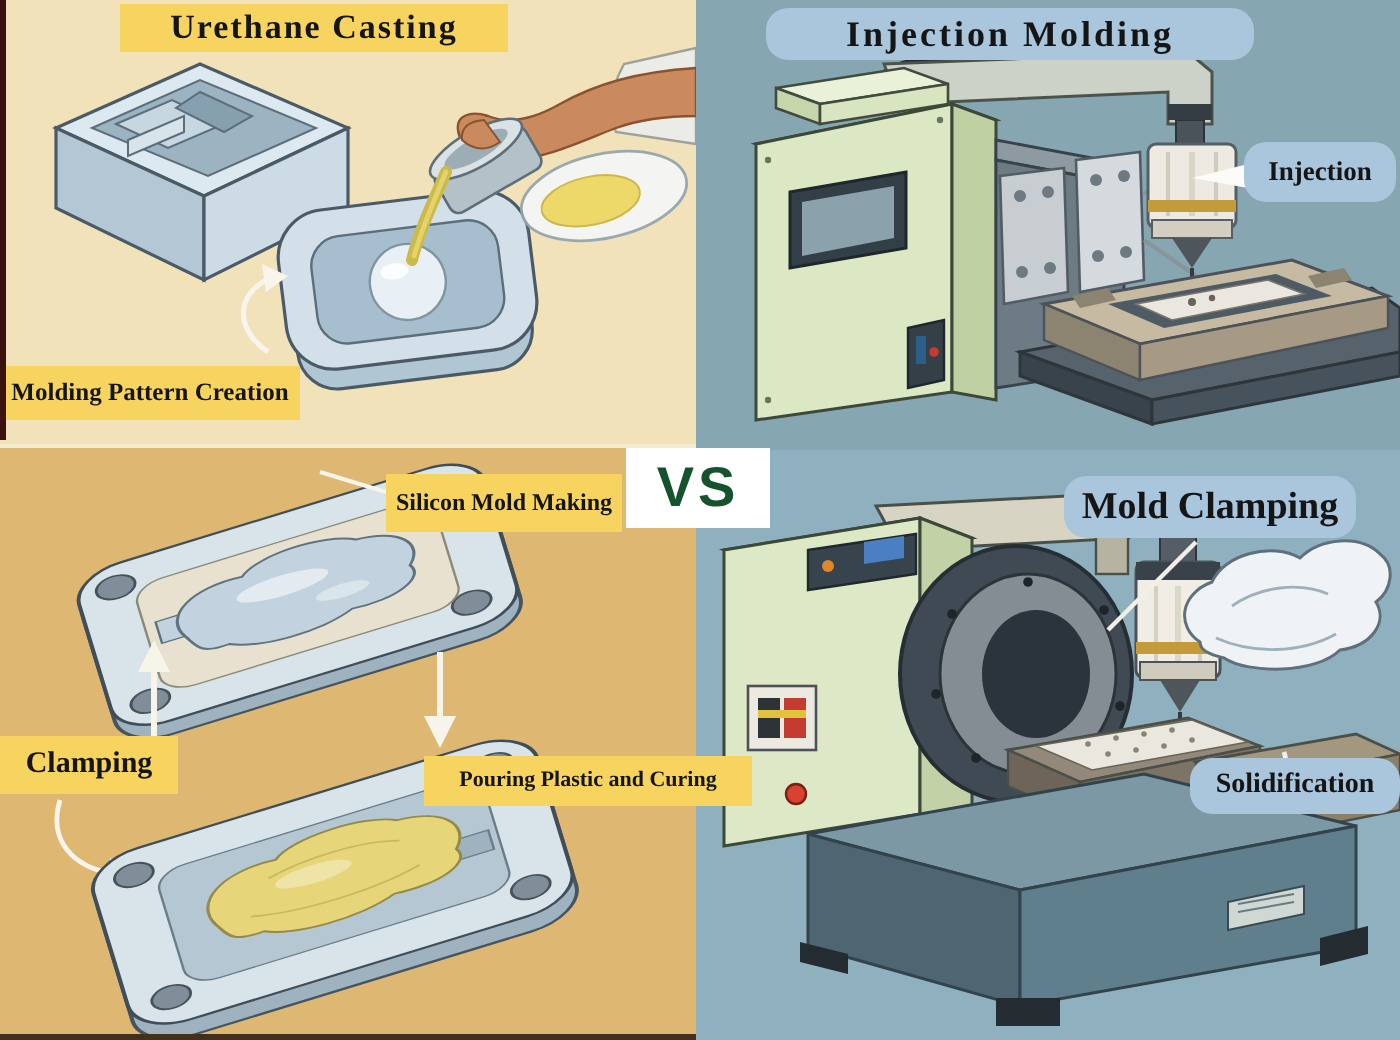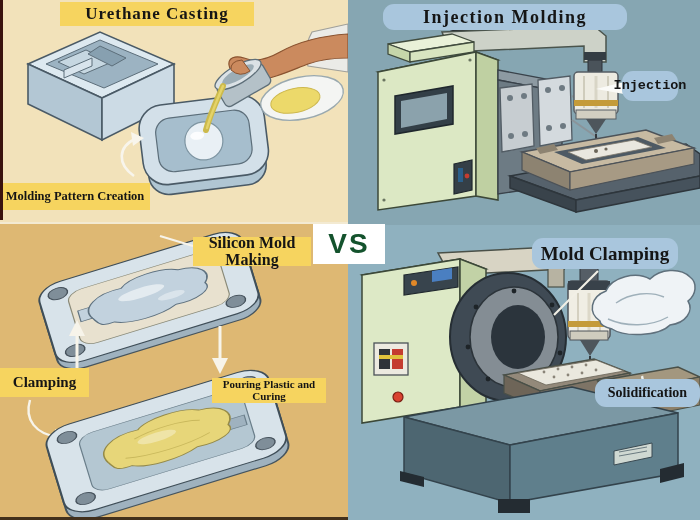--- a/index.html
+++ b/index.html
@@ -16,24 +16,24 @@
   .tag {
     position:absolute; display:flex; align-items:center; justify-content:center;
     font-weight:bold; color:#151515; text-align:center; line-height:1.05;
     box-sizing:border-box; padding:1px 4px;
   }
   .tag-yellow { background:var(--label_yellow,#f6d45f); }
   .tag-blue   { background:var(--label_blue,#a9c6dd);border-radius:11px; }
   .title-urethane  { left:21px;  top:2px;   width:194px; height:24px; font-size:17px; letter-spacing:1px;margin-left:39px; }
   .title-injection { left:383px; top:4px;   width:244px; height:26px; font-size:18px; letter-spacing:1.5px; }
   .lbl-master      { left:0;     top:183px; width:150px; height:27px; font-size:12.5px; }
-  .lbl-silicon     { left:193px; top:237px; width:118px; height:29px; font-size:16px; }
+  .lbl-silicon     { left:193px; top:237px; width:118px; height:29px; font-size:12px; }
   .lbl-demolding   { left:0;     top:368px; width:89px;  height:29px; font-size:15px; }
-  .lbl-pouring     { left:212px; top:378px; width:114px; height:25px; font-size:11px; }
-  .lbl-injection   { left:622px; top:71px;  width:56px;  height:30px; font-size:13.5px;font-family:Liberation Mono, monospace; }
+  .lbl-pouring     { left:212px; top:378px; width:164px; height:25px; font-size:11px; }
+  .lbl-injection   { left:622px; top:71px;  width:76px;  height:30px; font-size:13.5px; }
   .lbl-clamping    { left:532px; top:238px; width:146px; height:31px; font-size:19px; }
   .lbl-solid       { left:595px; top:347px; width:105px; height:28px; font-size:14px;margin-top:32px; }
   .vs-badge {
     position:absolute; left:313px; top:224px; width:72px; height:40px;
     background:#ffffff; color:#14532d; display:flex; align-items:center; justify-content:center;
     font-family:"Liberation Sans", sans-serif; font-weight:800; font-size:28px; letter-spacing:2px;
   }
   .edge-left   { position:absolute; left:0; top:0; width:3px; height:220px; background:#3a120e; }
   .edge-bottom { position:absolute; left:0; top:517px; width:348px; height:3px; background:#42301c; }
   .seam-mid    { position:absolute; left:0; top:222px; width:348px; height:2px; background:#f3ead2; }

